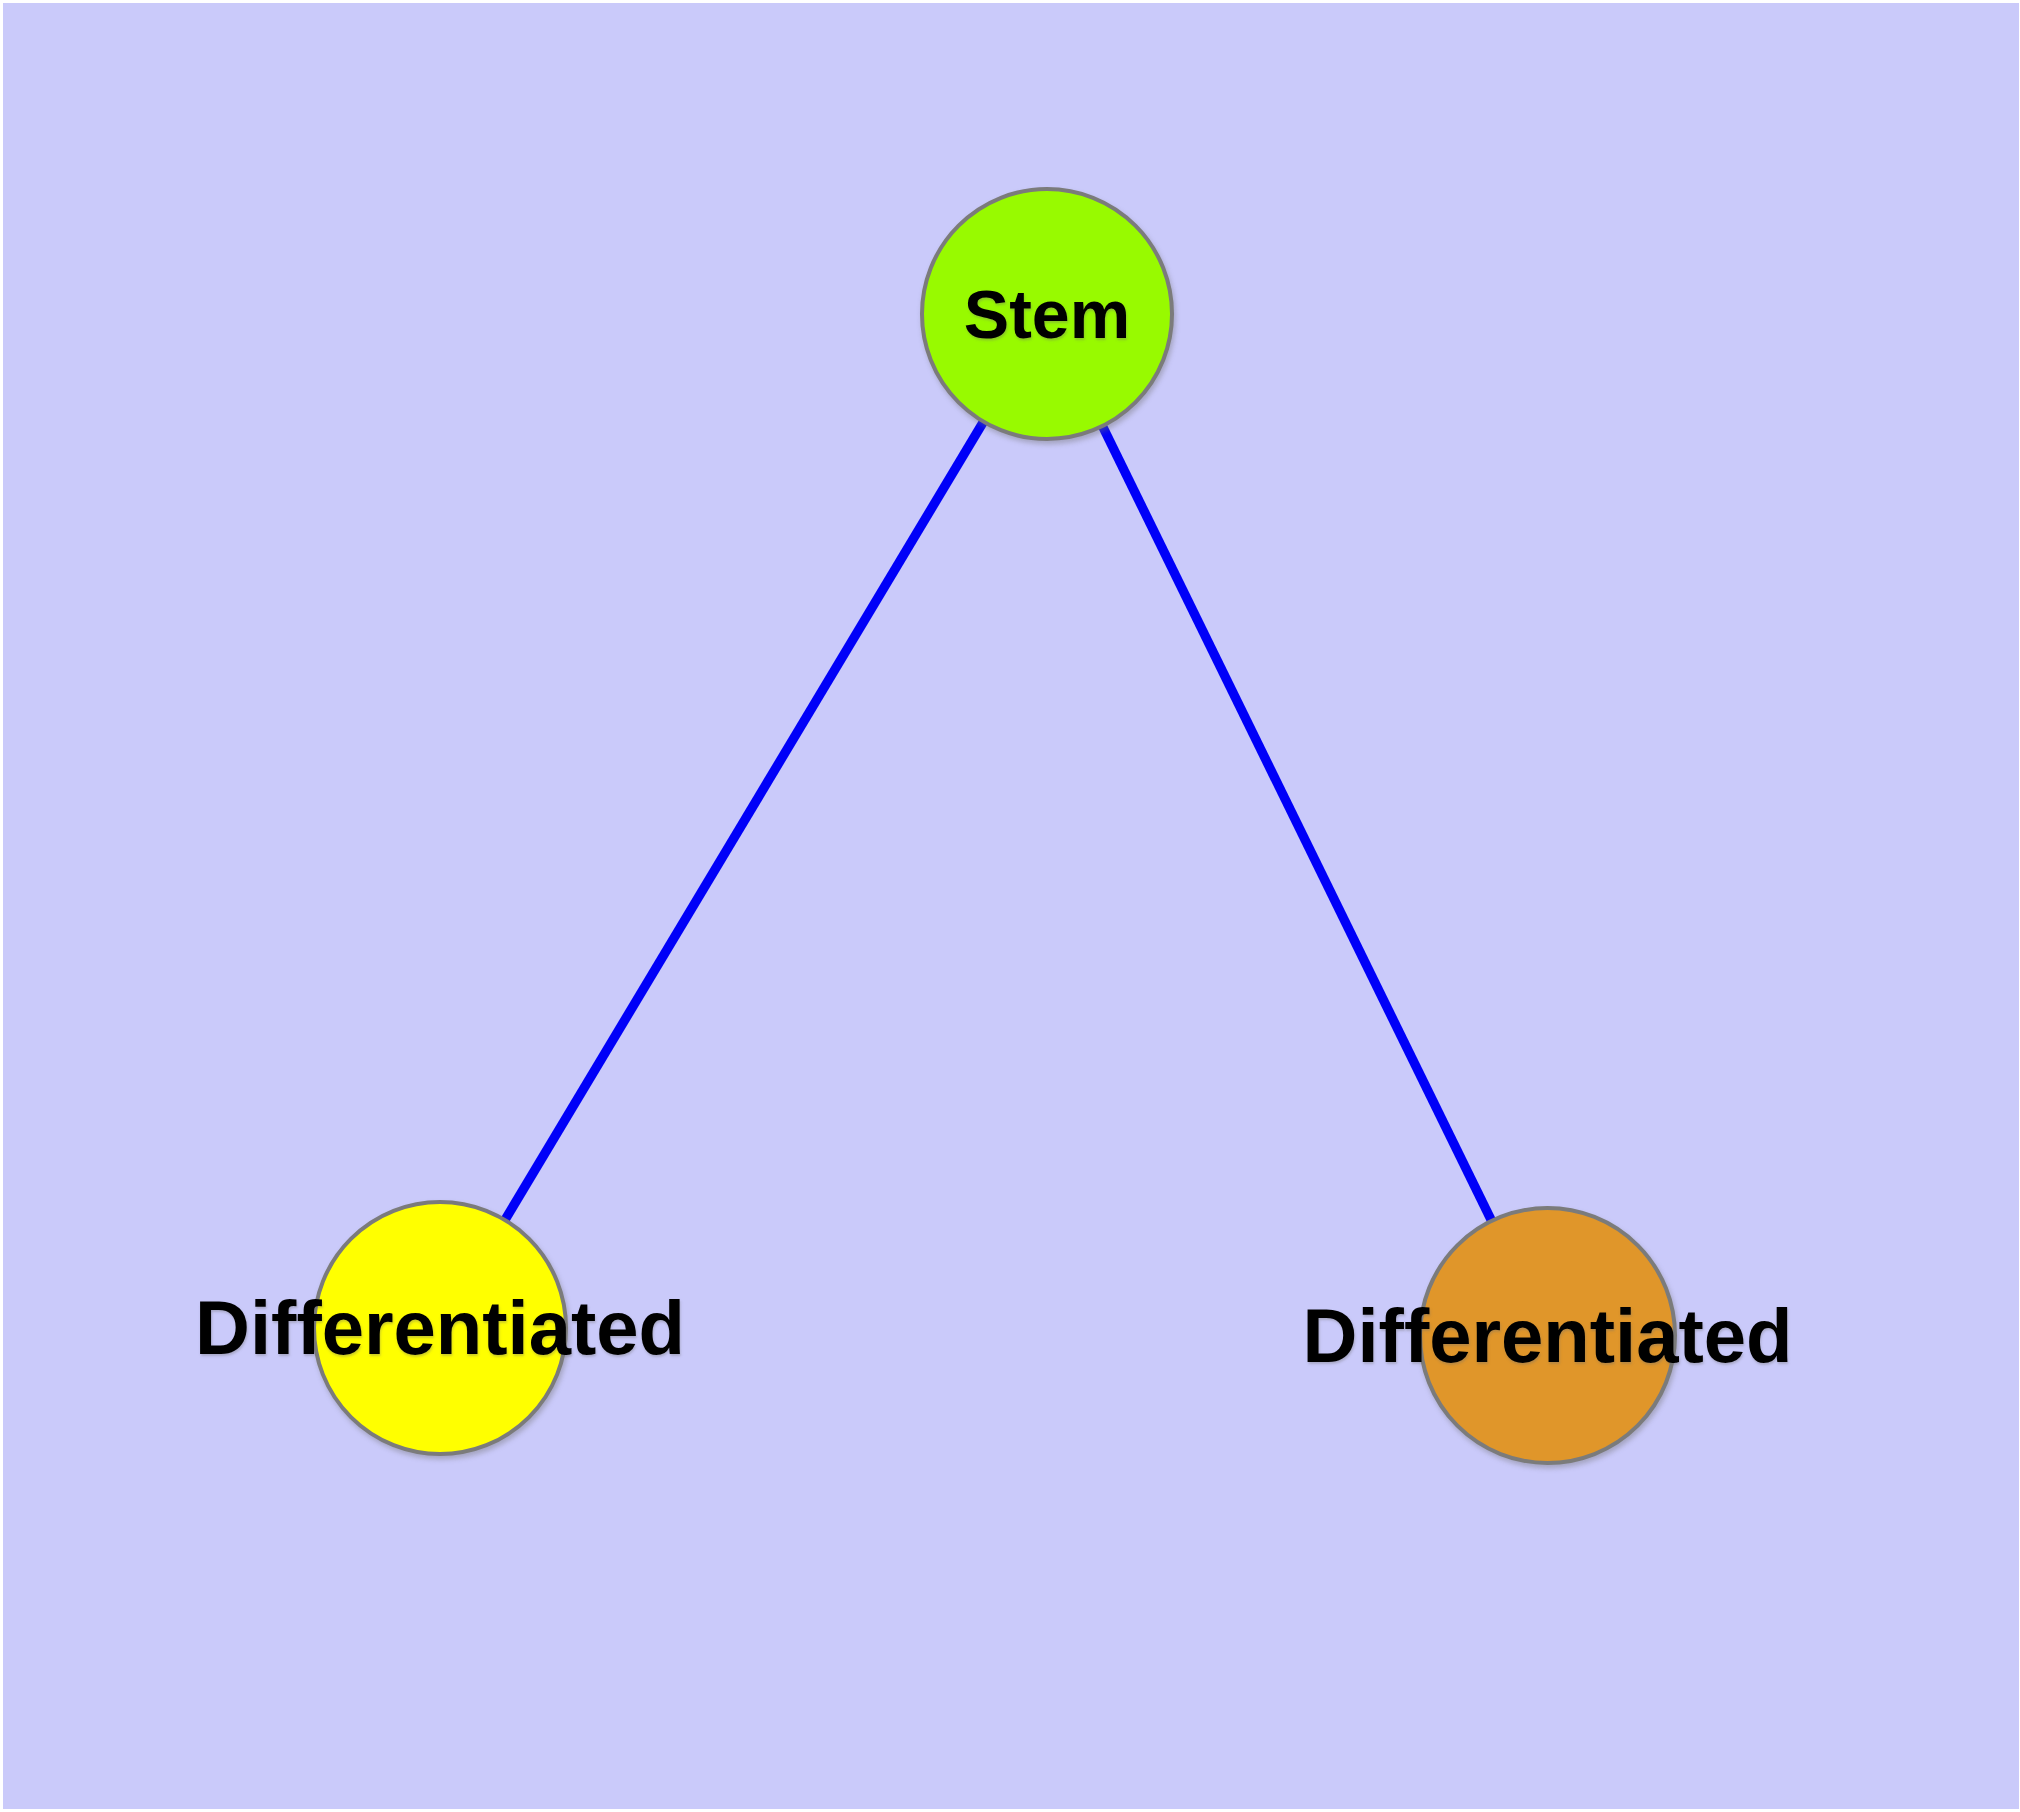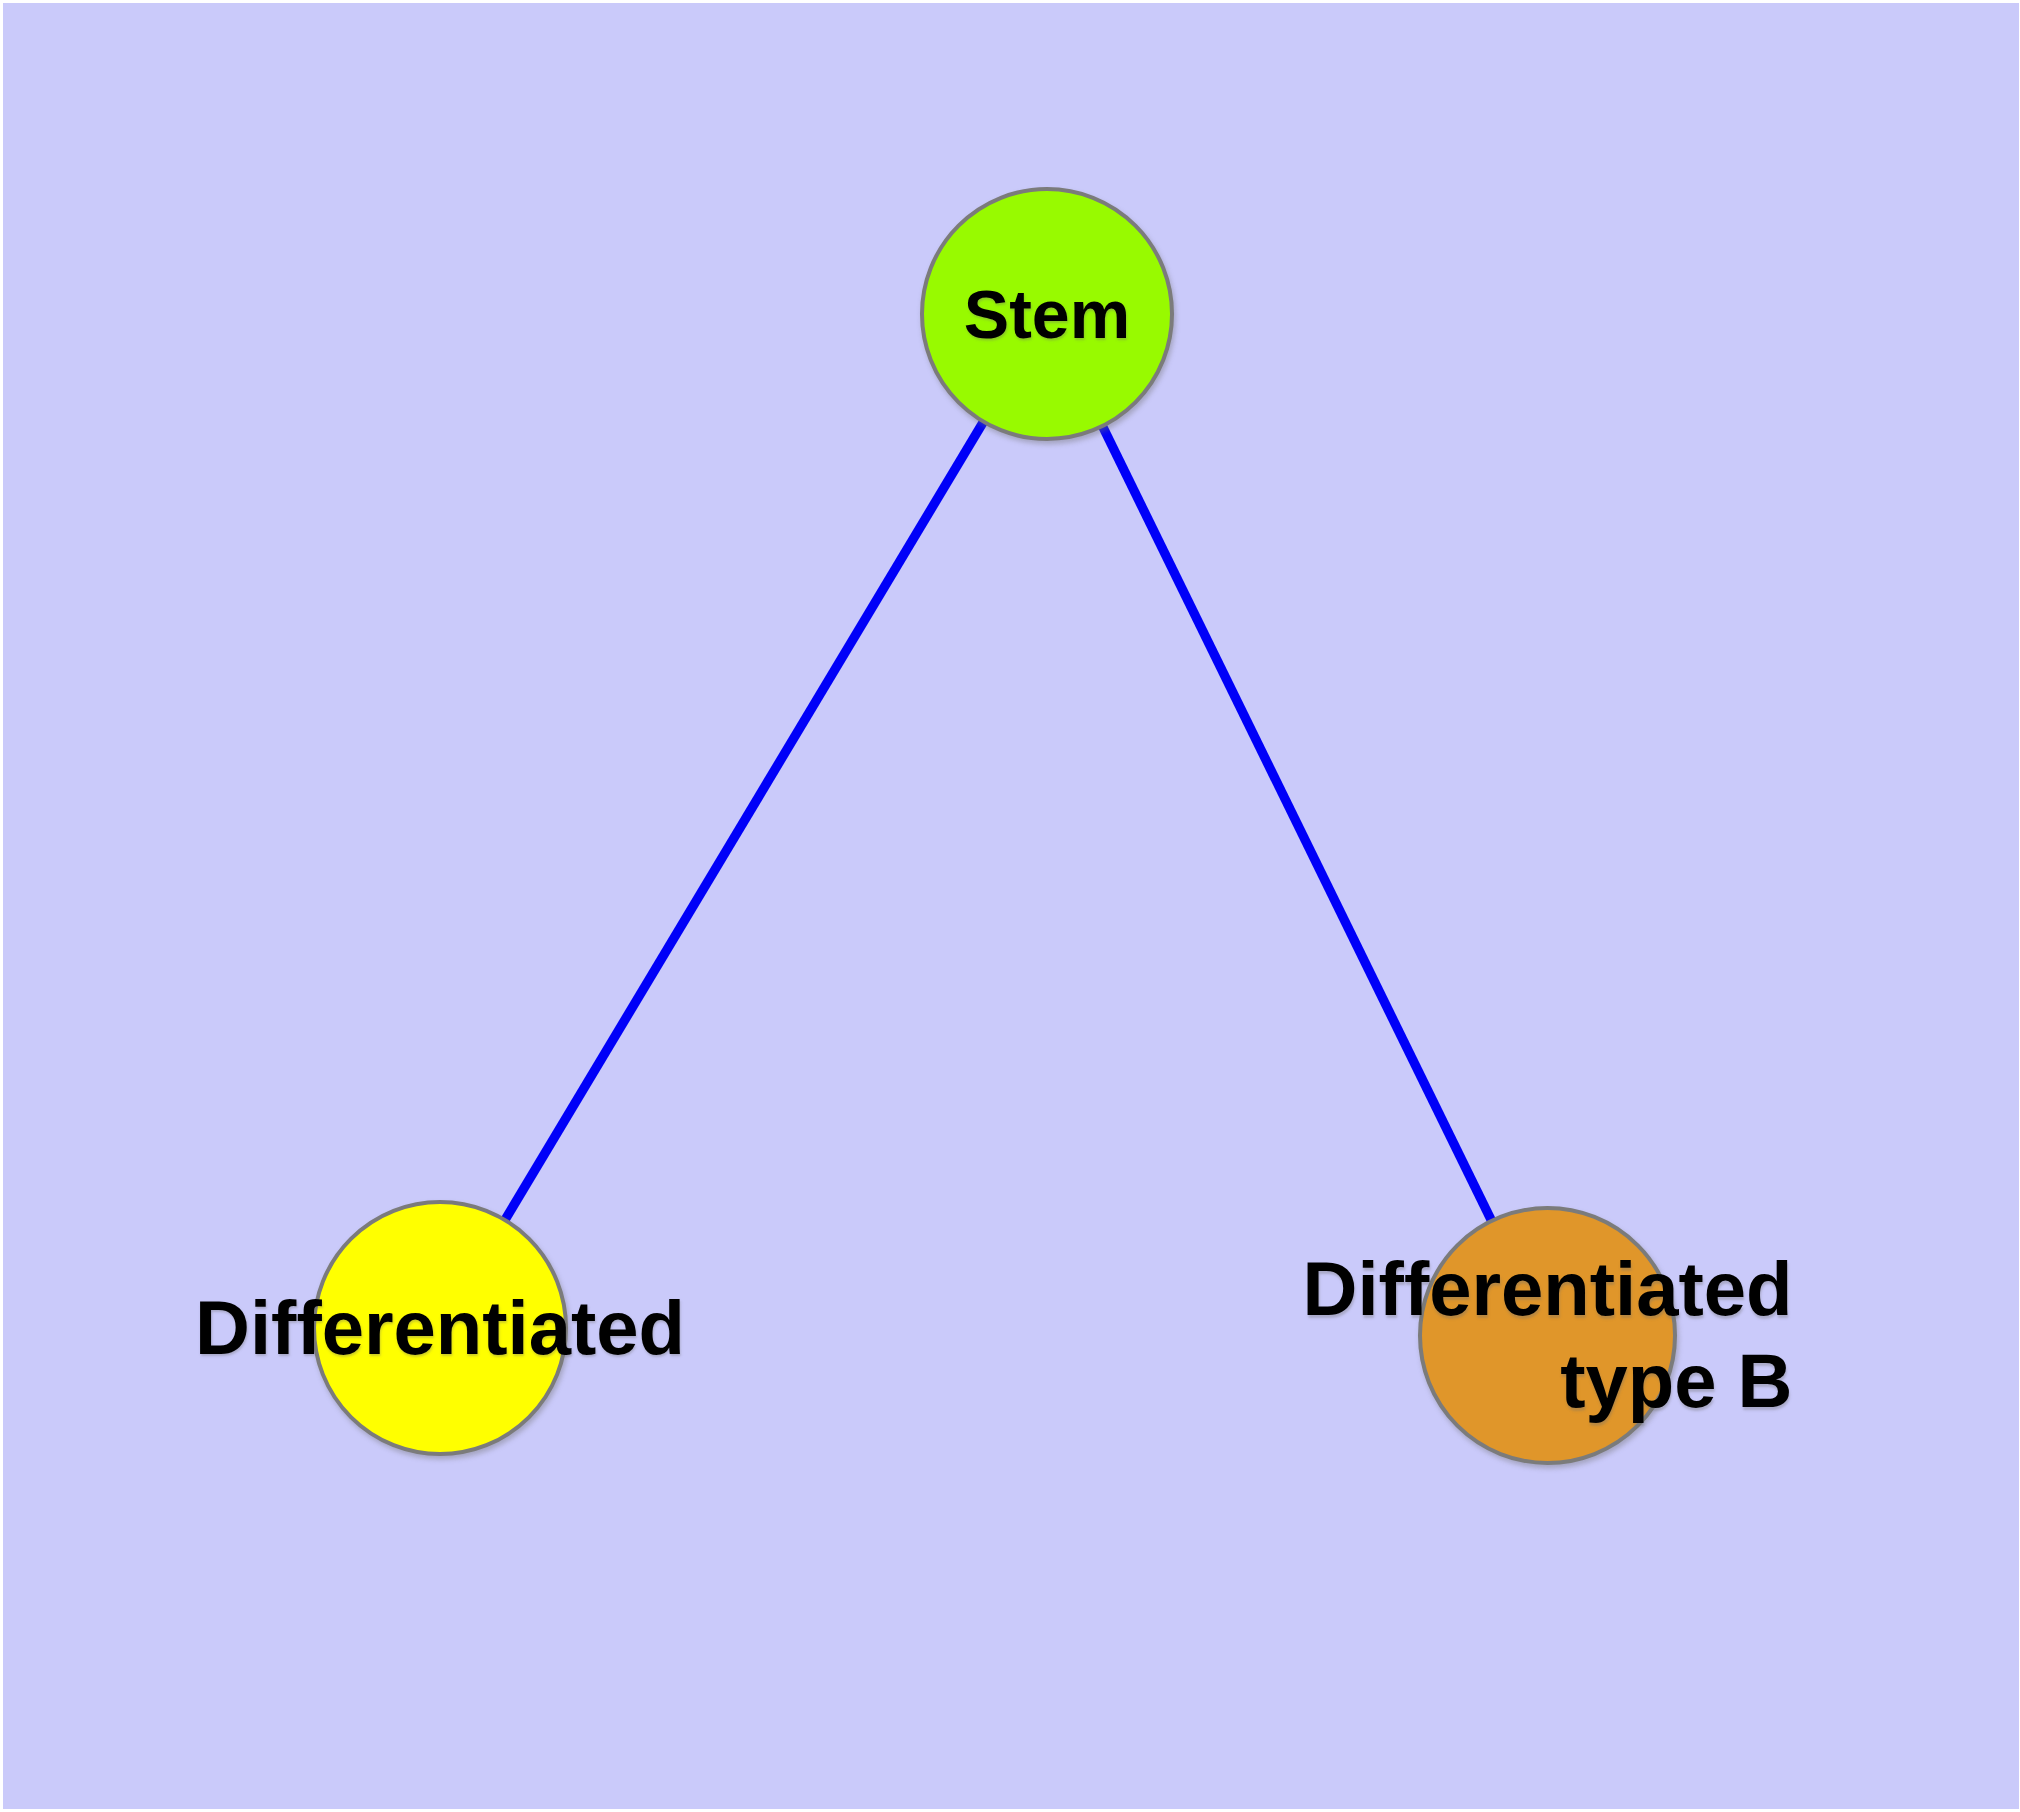--- a/index.html
+++ b/index.html
@@ -44,21 +44,21 @@
     border-radius: 50%;
     box-sizing: border-box;
     box-shadow: 1.7px 3.4px 5.1px rgba(110, 110, 110, 0.40);
   }
   .node-label {
     position: absolute;
     left: 50%;
     top: 50%;
     transform: translate(-50%, -50%);
     font-weight: bold;
-    text-align: right;
+    text-align: left;
     white-space: nowrap;
     line-height: 1.22;
     text-shadow: 0.8px 2.5px 2.5px rgba(110, 110, 110, 0.35);
   }
 </style>
 </head>
 <body style="background: rgb(255, 255, 255);">
 
 <div class="screen">
   <div class="panel" style="background: rgb(202, 202, 250);"></div>
@@ -73,18 +73,17 @@
         </div>
       </div>
       <div class="node" style="left: 312px; top: 1200px; width: 256px; height: 256px; background: rgb(255, 255, 0); border-color: rgb(123, 123, 123); border-width: 4.2px;">
         <div class="node-label" style="font-size: 76px; color: rgb(0, 0, 0);">
           <div>Differentiated</div>
         </div>
       </div>
       <div class="node" style="left: 1418px; top: 1206px; width: 259px; height: 259px; background: rgb(224, 150, 42); border-color: rgb(123, 123, 123); border-width: 4.2px;">
         <div class="node-label" style="font-size: 76px; color: rgb(0, 0, 0);">
           <div>Differentiated</div>
-          <div>type B</div>
         </div>
       </div>
     </div>
 </div>
 
 
 </body></html>

